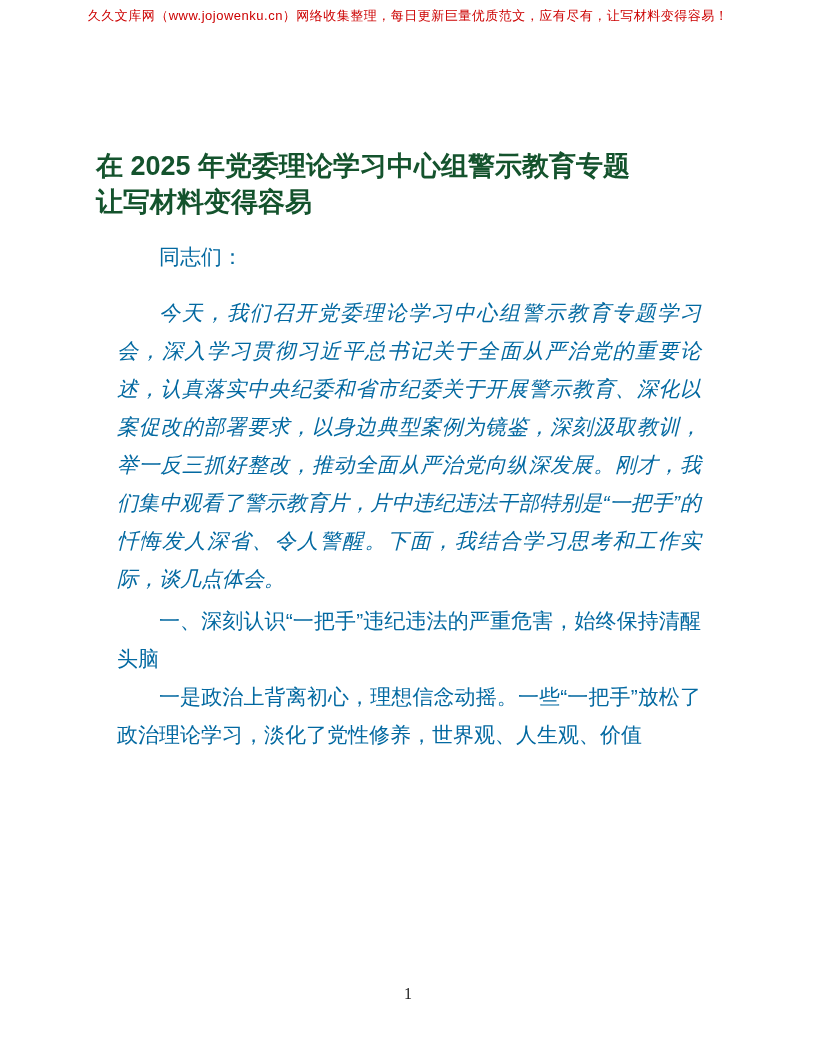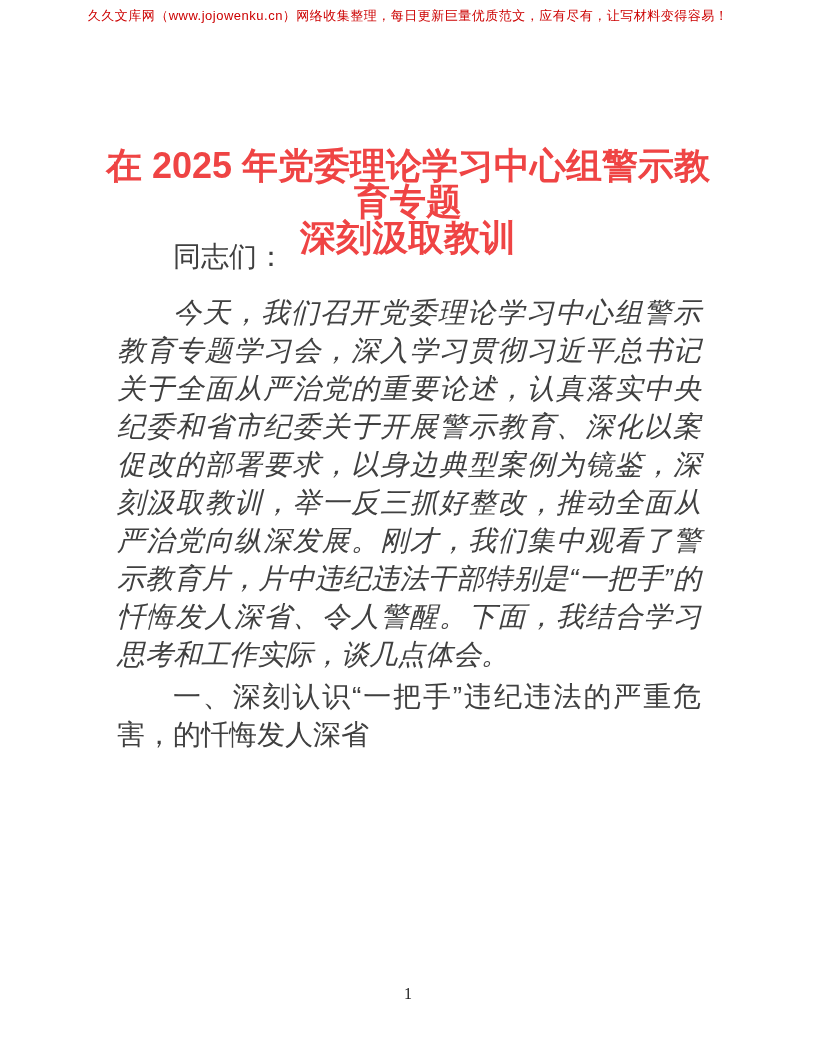--- a/index.html
+++ b/index.html
@@ -25,36 +25,36 @@
     font-size: 13px;
     letter-spacing: 0.5px;
     color: #cc0000;
     white-space: nowrap;
   }
   .doc-title {
     position: absolute;
     top: 148px;
     left: 96px;
     width: 624px;
-    text-align: center;
-    font-size: 36px;
+    text-align: left;
+    font-size: 27px;
     line-height: 36px;
     font-weight: bold;
-    color: #ef4444;
+    color: #14532d;
   }
   .doc-body {
     position: absolute;
     top: 238px;
     left: 117px;
     width: 584px;
-    font-size: 28px;
+    font-size: 21px;
     line-height: 38px;
     text-align: justify;
     text-justify: inter-ideograph;
-    color: #404040;
+    color: #0369a1;
   }
   .doc-body p {
     margin: 0;
     text-indent: 2em;
   }
   .doc-body p.salutation { margin-bottom: 18px; }
   .doc-body p.par-2      { margin-bottom: 4px; font-style: italic;  }
   .doc-body p.par-3      { margin-bottom: 0;    }
   .doc-body p.par-4      { margin-bottom: 12px; }
   .page-footer {
@@ -70,26 +70,27 @@
 </style>
 </head>
 <body>
 
 <div class="page">
 
   <div class="site-notice" style="color: rgb(204, 0, 0);">久久文库网（www.jojowenku.cn）网络收集整理，每日更新巨量优质范文，应有尽有，让写材料变得容易！</div>
 
   <div class="doc-title">
     <div>在 2025 年党委理论学习中心组警示教育专题</div>
-    <div>深刻汲取教训</div>
+    <div>让写材料变得容易</div>
   </div>
 
   <div class="doc-body">
     <p class="salutation">同志们：</p>
     <p class="par-2">今天，我们召开党委理论学习中心组警示教育专题学习会，深入学习贯彻习近平总书记关于全面从严治党的重要论述，认真落实中央纪委和省市纪委关于开展警示教育、深化以案促改的部署要求，以身边典型案例为镜鉴，深刻汲取教训，举一反三抓好整改，推动全面从严治党向纵深发展。刚才，我们集中观看了警示教育片，片中违纪违法干部特别是“一把手”的忏悔发人深省、令人警醒。下面，我结合学习思考和工作实际，谈几点体会。</p>
-    <p class="par-3">一、深刻认识“一把手”违纪违法的严重危害，的忏悔发人深省</p>
+    <p class="par-3">一、深刻认识“一把手”违纪违法的严重危害，始终保持清醒头脑</p>
+    <p class="par-5">一是政治上背离初心，理想信念动摇。一些“一把手”放松了政治理论学习，淡化了党性修养，世界观、人生观、价值</p>
   </div>
 
   <div class="page-footer">
     <span>1</span>
   </div>
 
 </div>
 
 </body></html>

